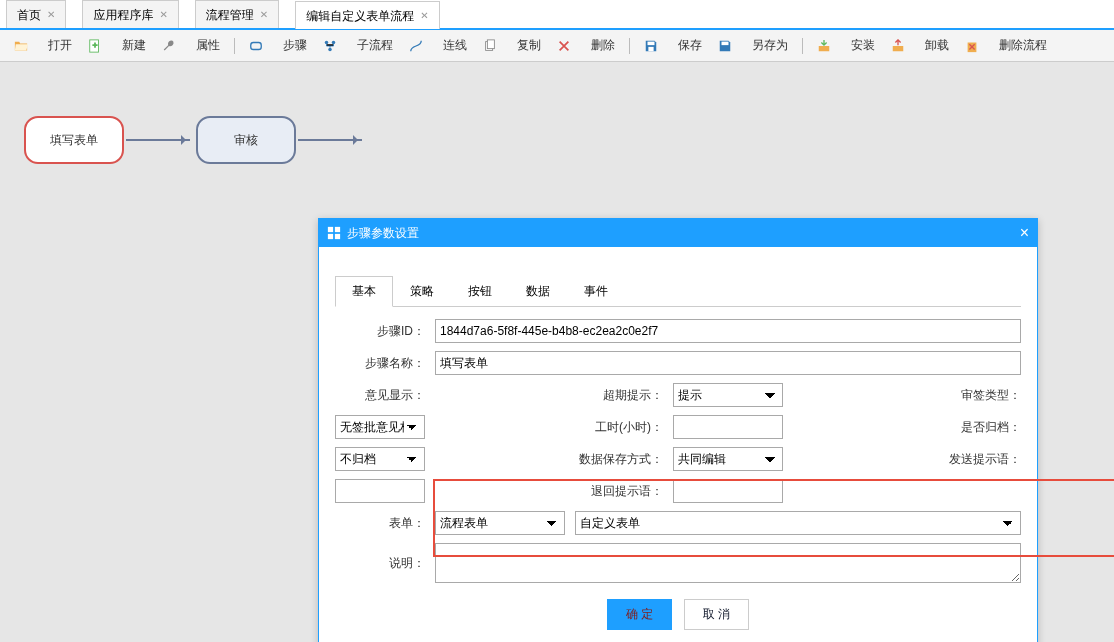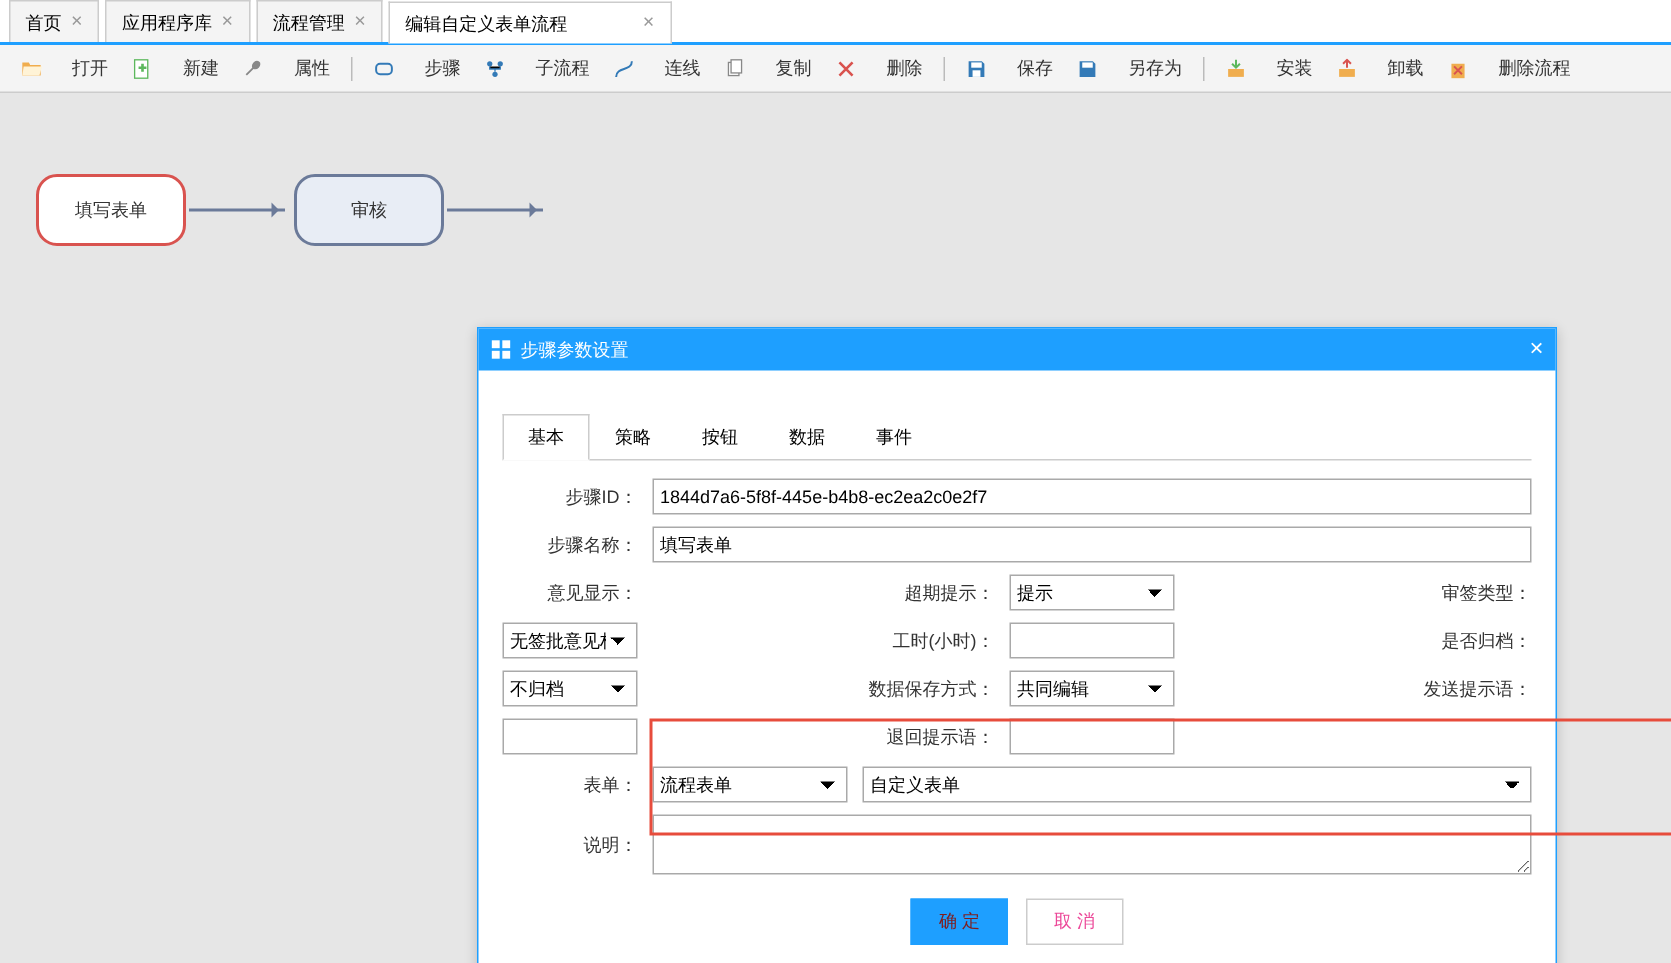--- a/index.html
+++ b/index.html
@@ -1,22 +1,22 @@
 <!DOCTYPE html>
 <html><head>
 <meta charset="utf-8">
 <style>
 * { box-sizing: border-box; margin: 0; padding: 0; font-family: "Microsoft YaHei", Arial, sans-serif; font-size: 12px; }
 body { background: #e6e6e6; width: 1114px; height: 642px; overflow: hidden; position: relative; }
 
 
 .tabs { background: #fff; border-bottom: 2px solid #1E9FFF; height: 30px; display: flex; align-items: flex-end; }
-.tab { height: 28px; line-height: 28px; padding: 0 10px; border: 1px solid #ccc; border-bottom: none; background: #f4f4f4; margin-right: 4px; display: flex; align-items: center; cursor: pointer; }
+.tab { height: 28px; line-height: 28px; padding: 0 10px; border: 1px solid #ccc; border-bottom: none; background: #f4f4f4; margin-right: 16px; display: flex; align-items: center; cursor: pointer; }
 .tab.first { margin-left: 6px; }
-.tab.active { background: #fff; border-top: 1px solid #ccc; position: relative; top: 1px; gap: 44px; }
+.tab.active { background: #fff; border-top: 1px solid #ccc; position: relative; top: 1px; }
 .tab .close { margin-left: 6px; color: #999; font-size: 10px; }
 
 
 .toolbar { height: 32px; background: #f4f4f4; border-bottom: 1px solid #ccc; display: flex; align-items: center; padding: 0 8px; gap: 4px; }
 .tb-btn { display: flex; align-items: center; gap: 20px; padding: 3px 6px; cursor: pointer; color: #333; }
 .tb-sep { width: 1px; height: 16px; background: #bbb; margin: 0 4px; }
 .ticon { width: 14px; height: 14px; display: inline-block; }
 
 
 .canvas { position: relative; width: 100%; height: calc(100% - 62px); background: #e6e6e6; }
@@ -46,21 +46,21 @@
 .label { text-align: right; color: #333; }
 .inp, .sel { width: 100%; height: 24px; border: 1px solid #a9a9a9; padding: 0 4px; background: #fff; }
 .sel { appearance: none; -webkit-appearance: none; background-image: linear-gradient(45deg, transparent 50%, #000 50%), linear-gradient(135deg, #000 50%, transparent 50%); background-position: calc(100% - 12px) 9px, calc(100% - 7px) 9px; background-size: 5px 5px, 5px 5px; background-repeat: no-repeat; padding-right: 20px; }
 .full { grid-column: 2 / span 3; }
 .row-span { grid-column: 1 / span 4; display: grid; grid-template-columns: 90px 130px 1fr; gap: 10px; align-items: center; }
 .textarea { width: 100%; height: 40px; border: 1px solid #a9a9a9; resize: both; padding: 4px; } 
 
 
 .dlg-footer { text-align: center; margin-top: 16px; }
 .btn { display: inline-block; padding: 6px 18px; border: 1px solid #1E9FFF; background: #1E9FFF; color: #7f1d1d; cursor: pointer; margin: 0 4px; }
-.btn.cancel { background: #fff; color: #ec4899; border-color: #ccc; }
+.btn.cancel { background: #fff; color: #0f172a; border-color: #ccc; }
 
 </style>
 </head>
 <body>
 
 <div class="tabs">
   <div class="tab first">
       <span>首页</span>
       <span class="close">✕</span>
     </div>

